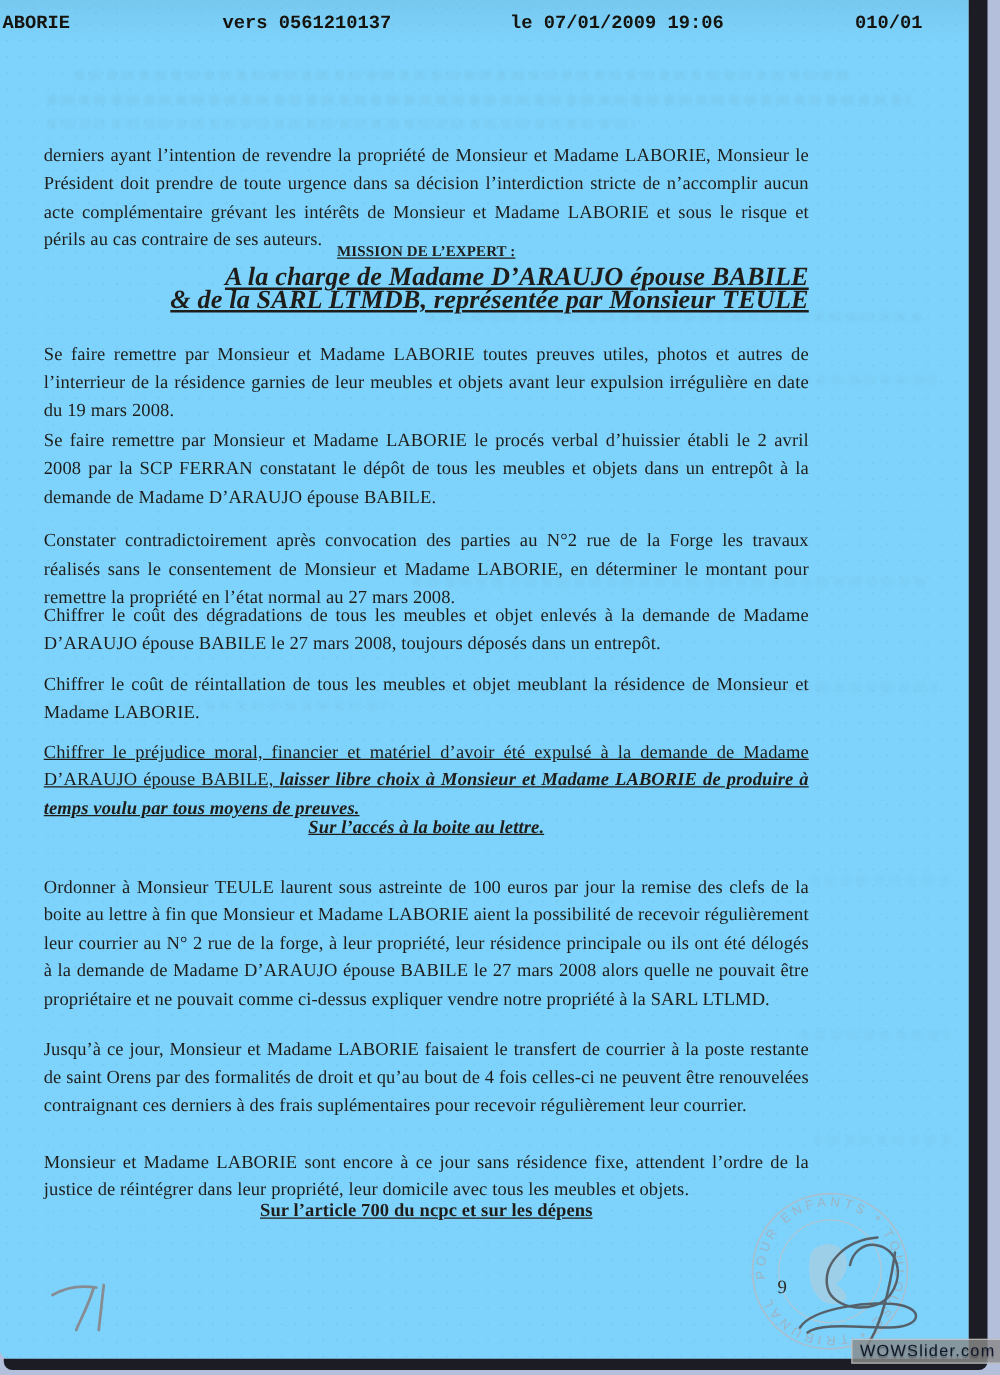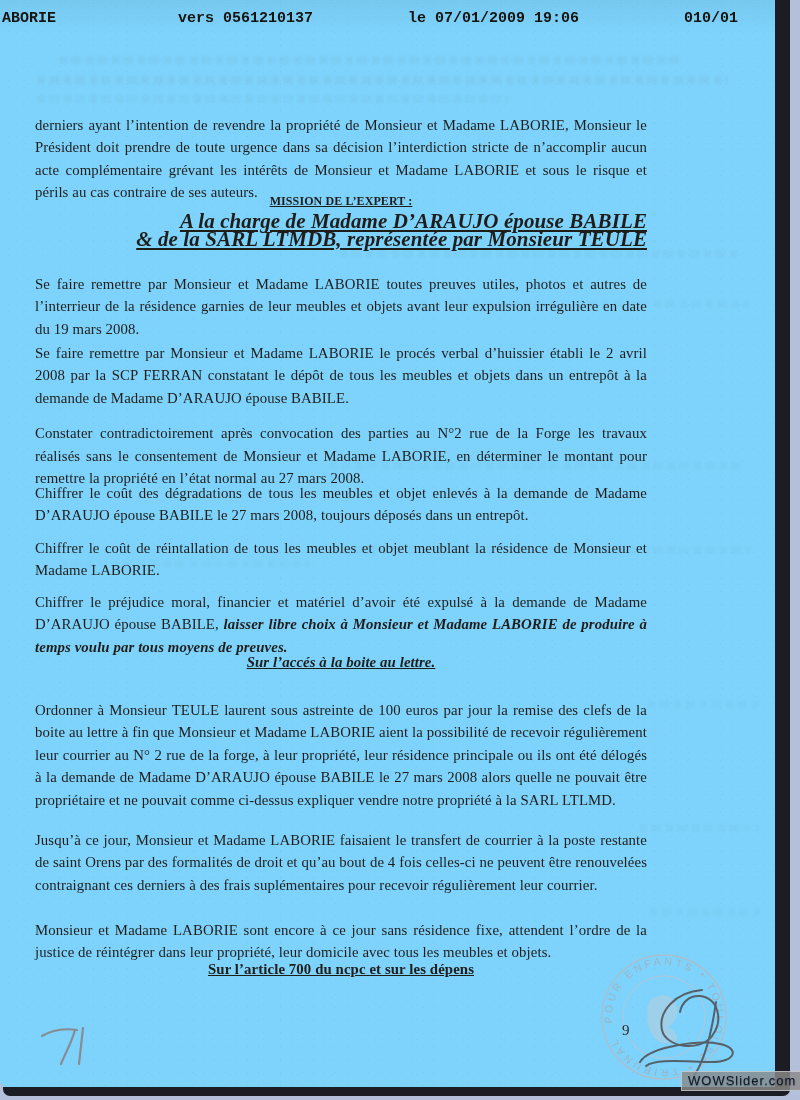--- a/index.html
+++ b/index.html
@@ -104,21 +104,21 @@
     <div class="subheading" style="top:228px;">
       <span>&amp; de la SARL LTMDB, représentée par Monsieur TEULE</span>
     </div>
 
     <p class="para" style="top:258px;">Se faire remettre par Monsieur et Madame LABORIE toutes preuves utiles, photos et autres de l’interrieur de la résidence garnies de leur meubles et objets avant leur expulsion irrégulière en date du 19 mars 2008.</p>
     <p class="para" style="top:327px;">Se faire remettre par Monsieur et Madame LABORIE le procés verbal d’huissier établi le 2 avril 2008 par la SCP FERRAN constatant le dépôt de tous les meubles et objets dans un entrepôt à la demande de Madame D’ARAUJO épouse BABILE.</p>
     <p class="para" style="top:397px;margin-top:25px;">Constater contradictoirement après convocation des parties au N°2 rue de la Forge les travaux réalisés sans le consentement de Monsieur et Madame LABORIE, en déterminer le montant pour remettre la propriété en l’état normal au 27 mars 2008.</p>
     <p class="para" style="top:467px;">Chiffrer le coût des dégradations de tous les meubles et objet enlevés à la demande de Madame D’ARAUJO épouse BABILE le 27 mars 2008, toujours déposés dans un entrepôt.</p>
     <p class="para" style="top:522px;">Chiffrer le coût de réintallation de tous les meubles et objet meublant la résidence de Monsieur et Madame LABORIE.</p>
 
-    <p class="para" style="top:576px;"><span>Chiffrer le préjudice moral, financier et matériel d’avoir été expulsé à la demande de Madame D’ARAUJO épouse BABILE, </span><span class="em-bi">laisser libre choix à Monsieur et Madame LABORIE de produire à temps voulu par tous moyens de preuves.</span></p>
+    <p class="para" style="top:576px;text-decoration:underline;"><span>Chiffrer le préjudice moral, financier et matériel d’avoir été expulsé à la demande de Madame D’ARAUJO épouse BABILE, </span><span class="em-bi">laisser libre choix à Monsieur et Madame LABORIE de produire à temps voulu par tous moyens de preuves.</span></p>
 
     <div class="heading" style="top:651px;font-style:italic;">
       <span>Sur l’accés à la boite au lettre.</span>
     </div>
 
     <p class="para" style="top:684px;">Ordonner à Monsieur TEULE laurent sous astreinte de 100 euros par jour la remise des clefs de la boite au lettre à fin que Monsieur et Madame LABORIE aient la possibilité de recevoir régulièrement leur courrier au N° 2 rue de la forge, à leur propriété, leur résidence principale ou ils ont été délogés à la demande de Madame D’ARAUJO épouse BABILE le 27 mars 2008 alors quelle ne pouvait être propriétaire et ne pouvait comme ci-dessus expliquer vendre notre propriété à la SARL LTLMD.</p>
     <p class="para" style="top:814px;">Jusqu’à ce jour, Monsieur et Madame LABORIE faisaient le transfert de courrier à la poste restante de saint Orens par des formalités de droit et qu’au bout de 4 fois celles-ci ne peuvent être renouvelées contraignant ces derniers à des frais suplémentaires pour recevoir régulièrement leur courrier.</p>
     <p class="para" style="top:904px;">Monsieur et Madame LABORIE sont encore à ce jour sans résidence fixe, attendent l’ordre de la justice de réintégrer dans leur propriété, leur domicile avec tous les meubles et objets.</p>
 
     <div class="heading" style="top:958px;">

